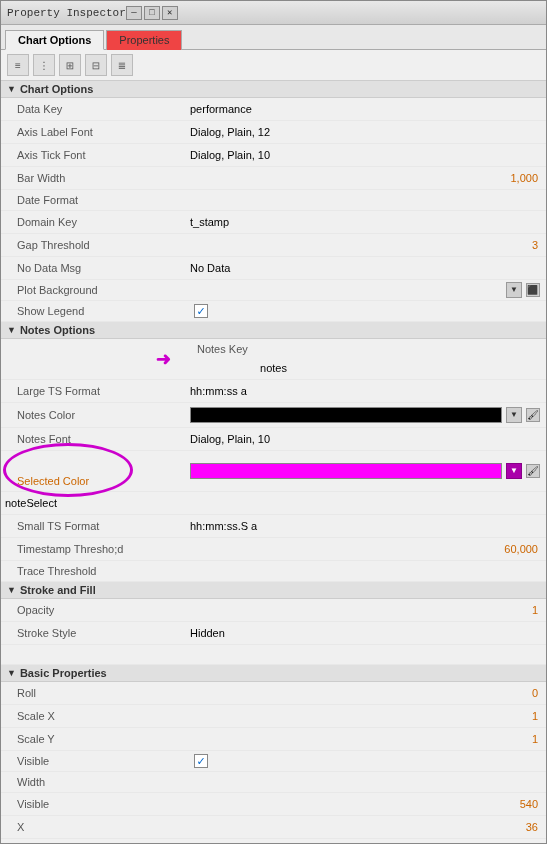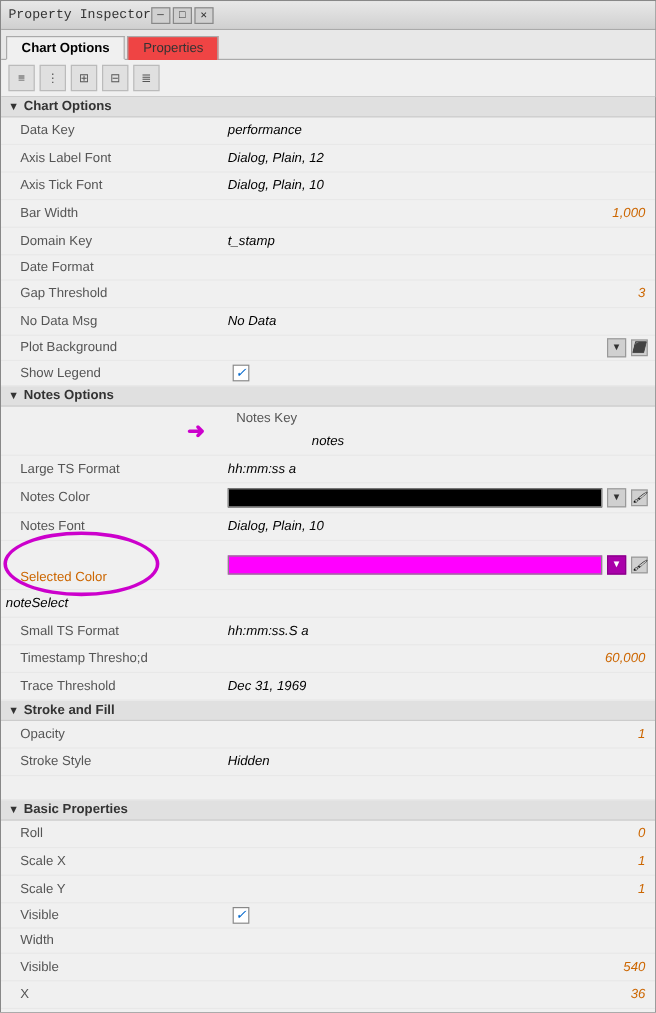--- a/index.html
+++ b/index.html
@@ -134,21 +134,20 @@
     .prop-label.highlighted {
       color: #cc6600;
       margin-top: 20px;
     }
     .prop-value {
       flex: 1;
       padding: 1px 4px;
       font-size: 11px;
       color: #000;
       line-height: 18px;
-      font-style: italic;
     }
     .prop-value.right {
       text-align: right;
       color: #cc6600;
       padding-right: 8px;
     }
     .checkbox {
       width: 14px;
       height: 14px;
       border: 1px solid #888;
@@ -272,26 +271,26 @@
     </div>
     <div class="prop-row">
       <div class="prop-label">Axis Tick Font</div>
       <div class="prop-value">Dialog, Plain, 10</div>
     </div>
     <div class="prop-row">
       <div class="prop-label">Bar Width</div>
       <div class="prop-value right">1,000</div>
     </div>
     <div class="prop-row">
+      <div class="prop-label">Date Format</div>
+      <div class="prop-value"></div>
+    </div>
+    <div class="prop-row">
       <div class="prop-label">Domain Key</div>
       <div class="prop-value">t_stamp</div>
-    </div>
-    <div class="prop-row">
-      <div class="prop-label">Date Format</div>
-      <div class="prop-value"></div>
     </div>
     <div class="prop-row">
       <div class="prop-label">Gap Threshold</div>
       <div class="prop-value right">3</div>
     </div>
     <div class="prop-row">
       <div class="prop-label">No Data Msg</div>
       <div class="prop-value">No Data</div>
     </div>
     <div class="prop-row">
@@ -350,21 +349,20 @@
     <div class="prop-row">
       <div class="prop-label">Small TS Format</div>
       <div class="prop-value">hh:mm:ss.S a</div>
     </div>
     <div class="prop-row">
       <div class="prop-label">Timestamp Thresho;d</div>
       <div class="prop-value right">60,000</div>
     </div>
     <div class="prop-row">
       <div class="prop-label">Trace Threshold</div>
-      <div class="prop-value">Dec 31, 1969</div>
     </div>
 
     <div class="section-header">
       <span class="section-triangle">▼</span>
       <span>Stroke and Fill</span>
     </div>
 
     <div class="prop-row">
       <div class="prop-label">Opacity</div>
       <div class="prop-value right">1</div>

